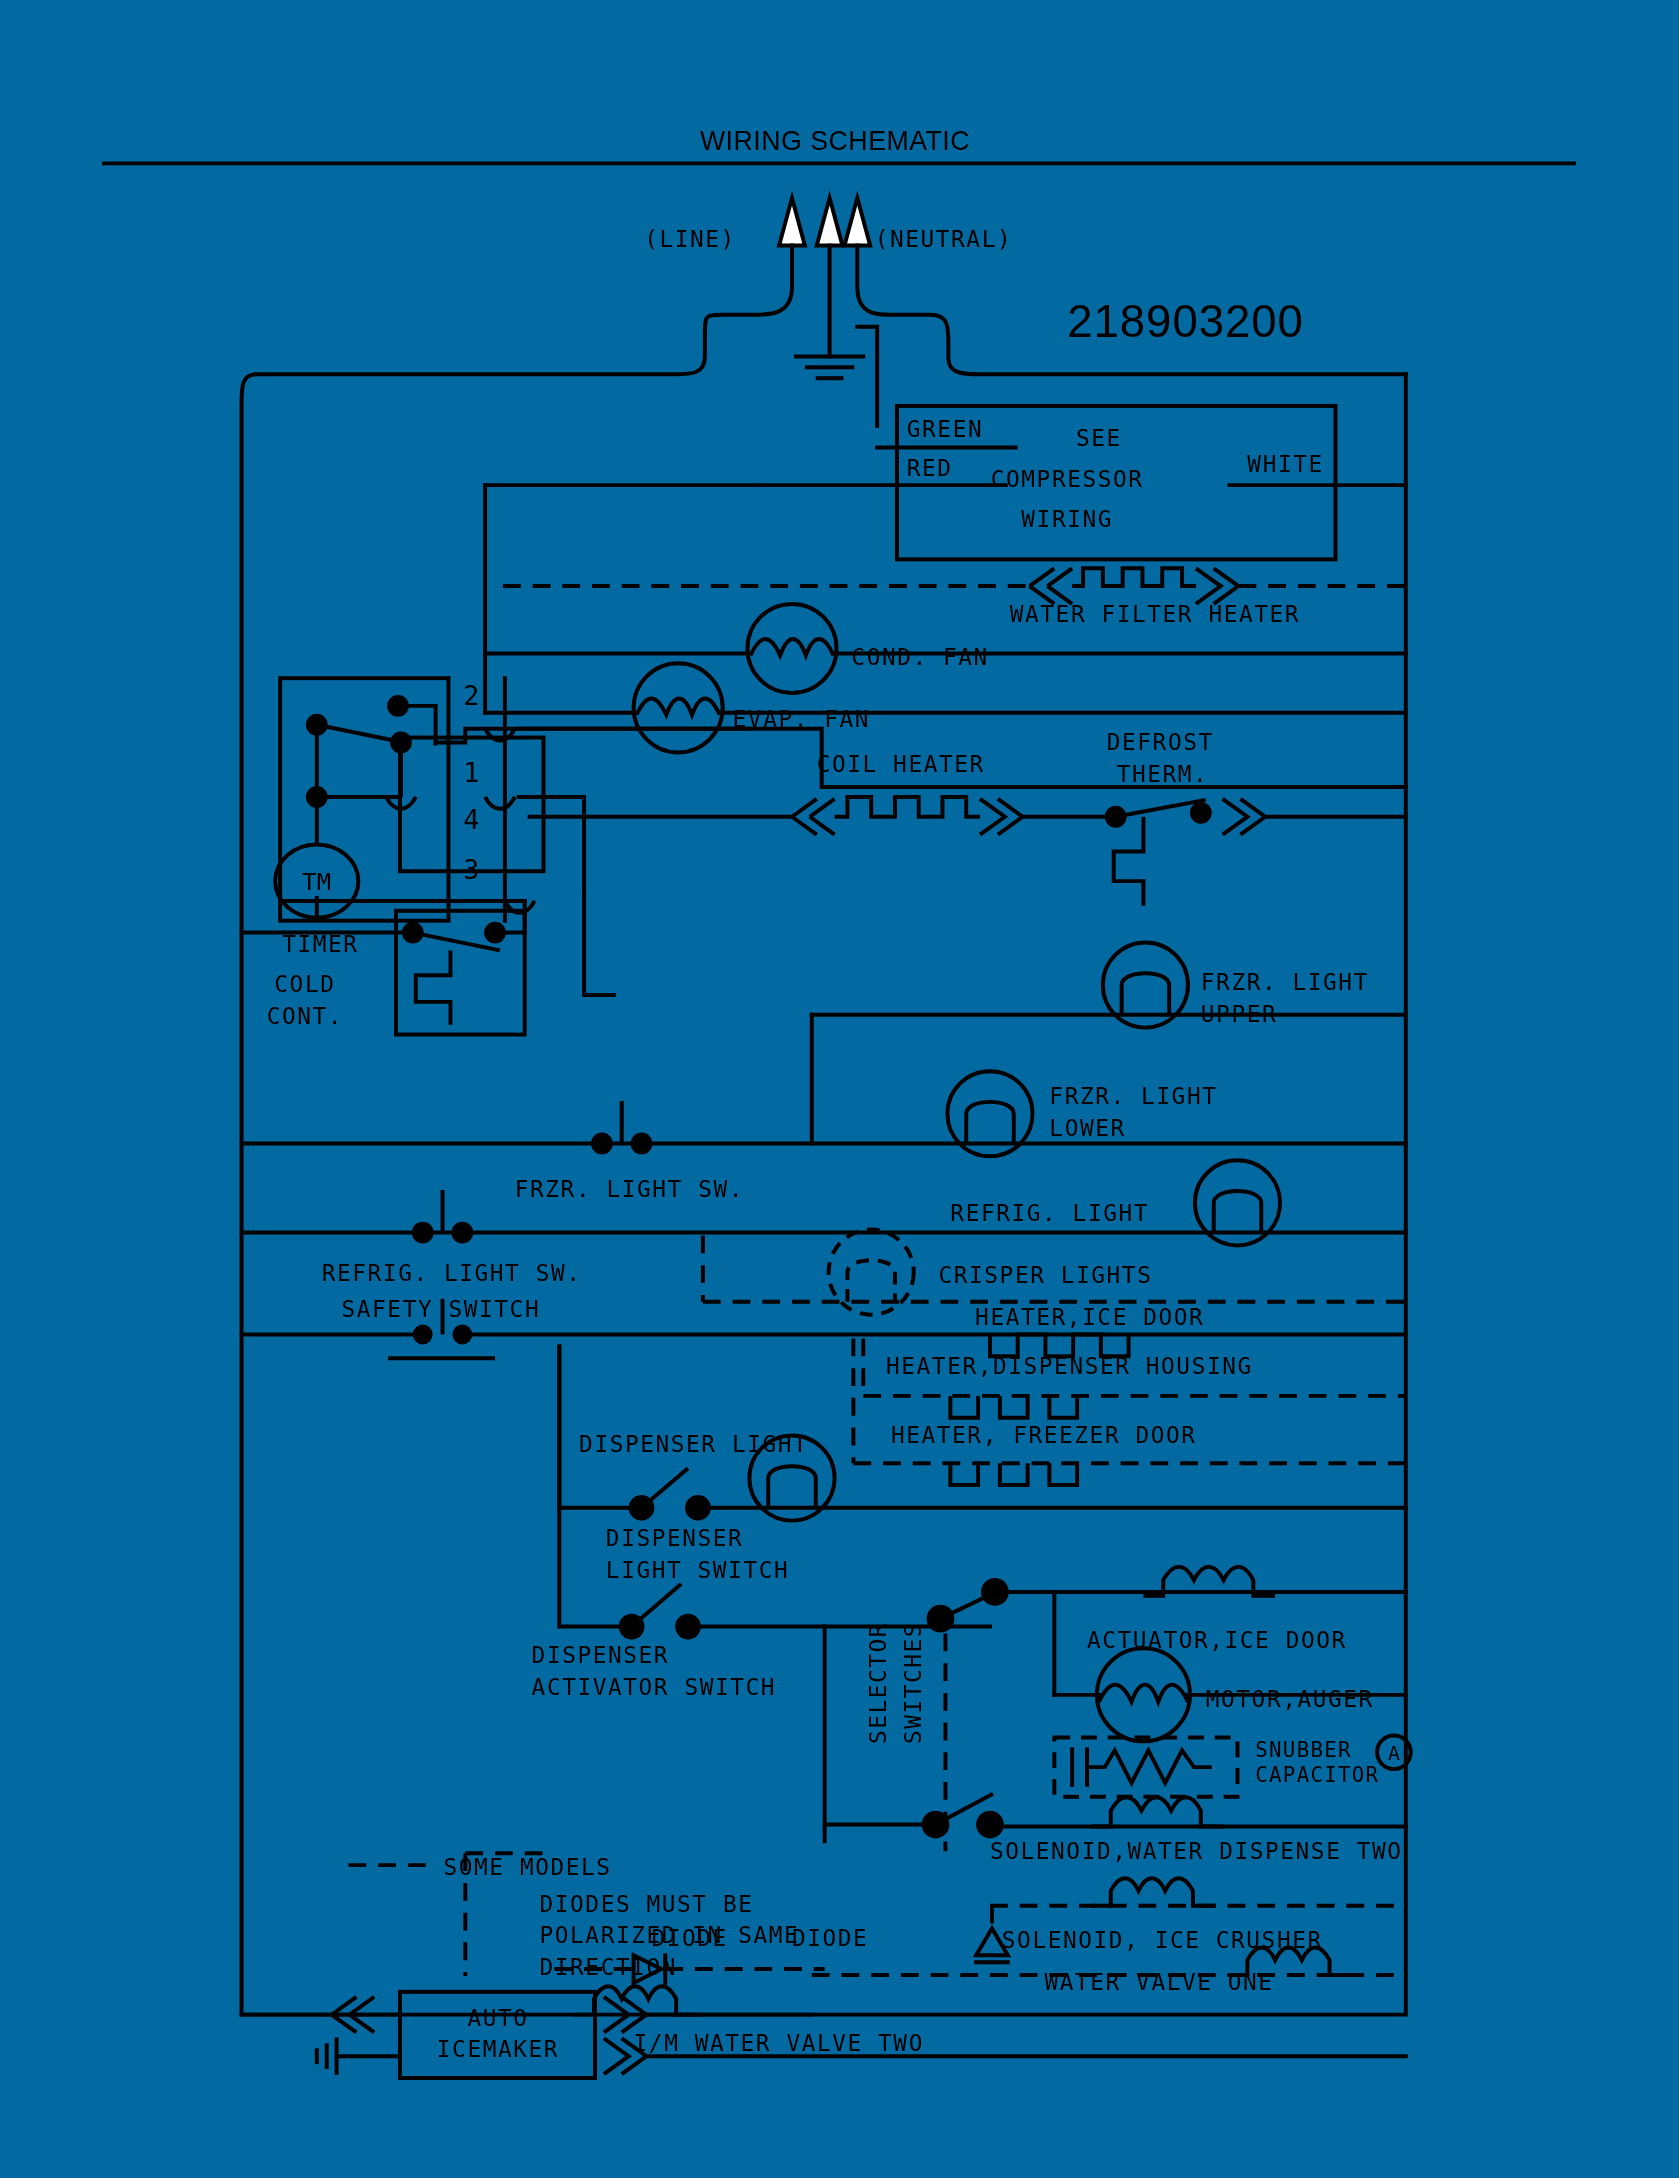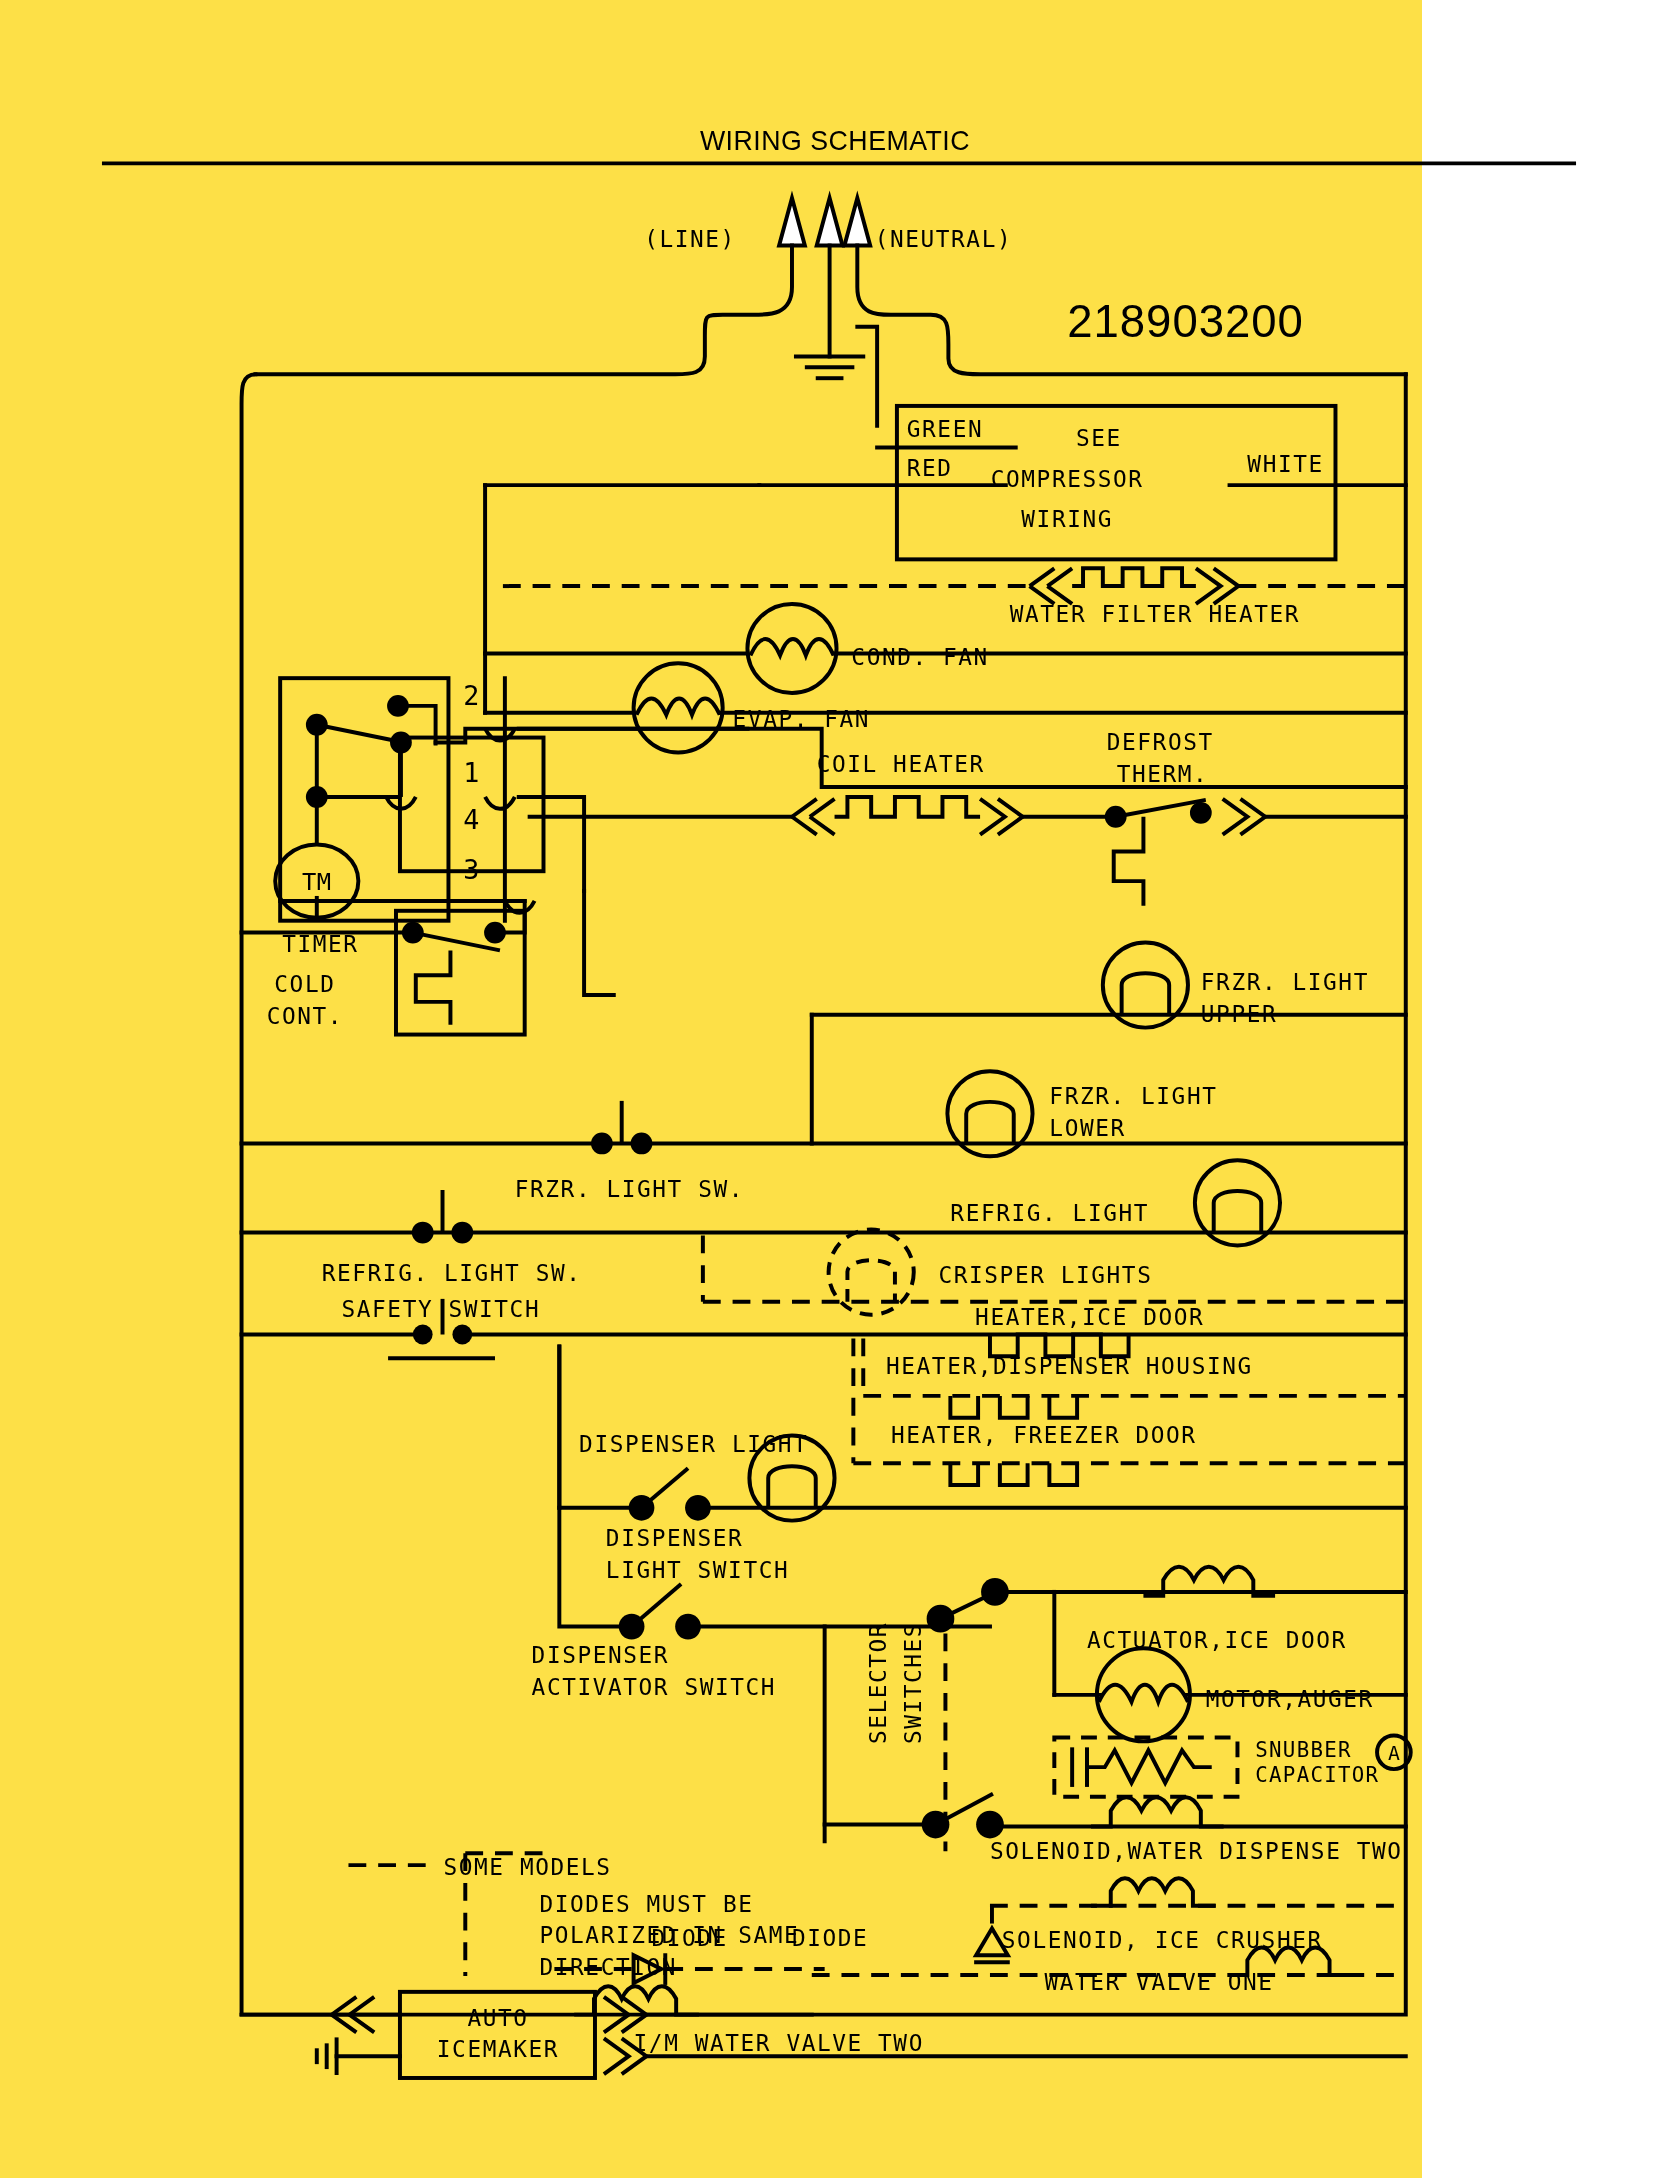--- a/index.html
+++ b/index.html
@@ -1,17 +1,17 @@
 <!DOCTYPE html>
 <html><head>
 <meta charset="utf-8">
 <style>
   html,body{margin:0;padding:0;background:#ffffff;}
   body{width:1679px;height:2178px;font-family:"DejaVu Sans Mono",monospace;}
-  #sheet{position:relative;width:1422px;height:2178px;background:#fde047;}
+  #sheet{position:relative;width:1679px;height:2178px;background:#0369a1;}
   svg{display:block;}
   .wire{stroke:#000;fill:none;stroke-width:4;stroke-linecap:square;}
   .dash{stroke:#000;fill:none;stroke-width:4;stroke-dasharray:18 12;stroke-linecap:butt;}
   .dash-box{stroke:#000;fill:none;stroke-width:4;stroke-dasharray:16 11;stroke-linecap:butt;}
   .box{stroke:#000;fill:none;stroke-width:4;}
   .sym{stroke:#000;fill:none;stroke-width:4;stroke-linejoin:miter;}
   .sym-dash{stroke:#000;fill:none;stroke-width:4;stroke-dasharray:13 9;}
   .node{fill:#000;stroke:none;}
   .arrowhead{fill:#fff;stroke:#000;stroke-width:4;stroke-linejoin:miter;}
   text{font-family:"DejaVu Sans Mono",monospace;fill:#000;}

